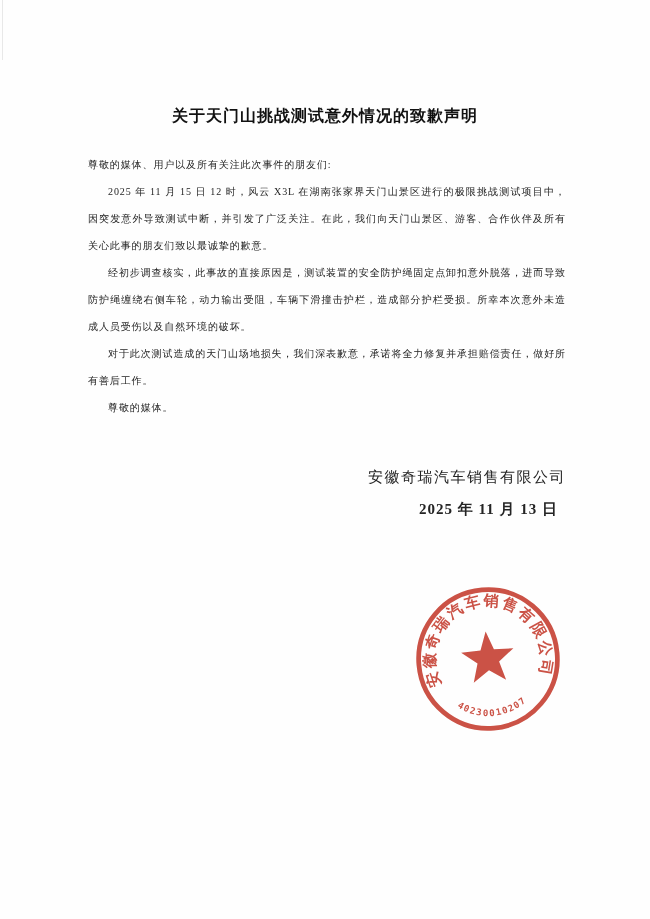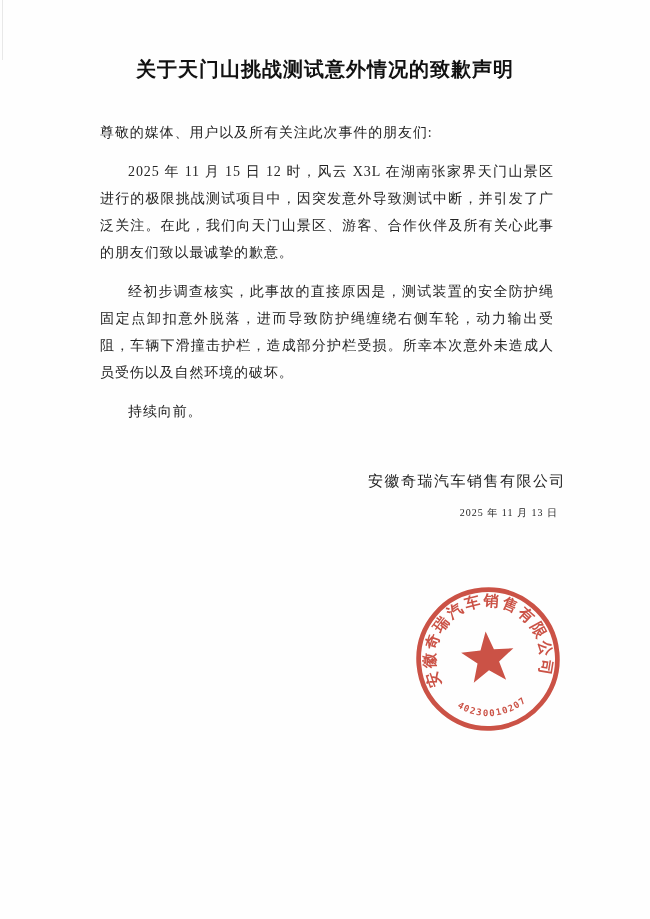--- a/index.html
+++ b/index.html
@@ -15,59 +15,60 @@
     background: #fefefe;
     overflow: hidden;
   }
   .scan-artifact {
     position: absolute; left: 2px; top: 0;
     width: 1px; height: 60px;
     background: #d9d9d9; opacity: .6;
   }
   .title {
     margin: 0;
-    padding-top: 56px;
+    padding-top: 106px;
     text-align: center;
     font-family: "Liberation Sans", sans-serif;
-    font-size: 20px;
+    font-size: 16px;
     font-weight: 800;
     letter-spacing: 1px;
     color: #111;
   }
   .body-text {
     padding: 24px 84px 0 88px;
   }
   .body-text p {
-    margin: 12px;
-    font-size: 14px;
+    margin: 0;
+    font-size: 10px;
     line-height: 27px;
     letter-spacing: 0.9px;
     text-align: justify;
     color: #242424;
   }
   .para { text-indent: 2em; }
   .signature {
     position: relative;
     z-index: 1;
     margin-top: 40px;
     padding-right: 84px;
     text-align: right;
   }
   .signature .company {
     font-size: 15px;
     letter-spacing: 1.5px;
     line-height: 32px;
     color: #242424;
   }
   .signature .date {
-    font-size: 10px;
+    font-size: 15px;
     letter-spacing: 1px;
     line-height: 32px;
     padding-right: 8px;
     color: #242424;
+    font-weight: bold;
   }
   .seal {
     position: absolute;
     left: 412px; top: 583px;
     width: 152px; height: 152px;
     z-index: 2;
     mix-blend-mode: multiply;
     opacity: 0.88;
     transform: rotate(-5deg);
   }
@@ -90,21 +91,22 @@
 <div class="page">
 
   <div class="scan-artifact"></div>
 
   <h1 class="title">关于天门山挑战测试意外情况的致歉声明</h1>
 
   <div class="body-text">
     <p class="salutation">尊敬的媒体、用户以及所有关注此次事件的朋友们:</p>
     <p class="para">2025 年 11 月 15 日 12 时，风云 X3L 在湖南张家界天门山景区进行的极限挑战测试项目中，因突发意外导致测试中断，并引发了广泛关注。在此，我们向天门山景区、游客、合作伙伴及所有关心此事的朋友们致以最诚挚的歉意。</p>
     <p class="para">经初步调查核实，此事故的直接原因是，测试装置的安全防护绳固定点卸扣意外脱落，进而导致防护绳缠绕右侧车轮，动力输出受阻，车辆下滑撞击护栏，造成部分护栏受损。所幸本次意外未造成人员受伤以及自然环境的破坏。</p>
-    <p class="para closing">持续向前。</p>
+    <p class="para">对于此次测试造成的天门山场地损失，我们深表歉意，承诺将全力修复并承担赔偿责任，做好所有善后工作。</p>
+    <p class="para closing">尊敬的媒体。</p>
   </div>
 
   <div class="signature">
     <div class="company">安徽奇瑞汽车销售有限公司</div>
     <div class="date">2025 年 11 月 13 日</div>
   </div>
 
   <svg class="seal" viewBox="0 0 160 160" xmlns="http://www.w3.org/2000/svg">
     <circle cx="80" cy="80" r="73" fill="none" stroke-width="5" stroke="#c53a2c"></circle>
     <polygon points="80,51 87.1,70.3 107.6,71 91.4,83.7 97.1,103.5 80,92 62.9,103.5 68.6,83.7 52.4,71 72.9,70.3" fill="#c53a2c"></polygon>

